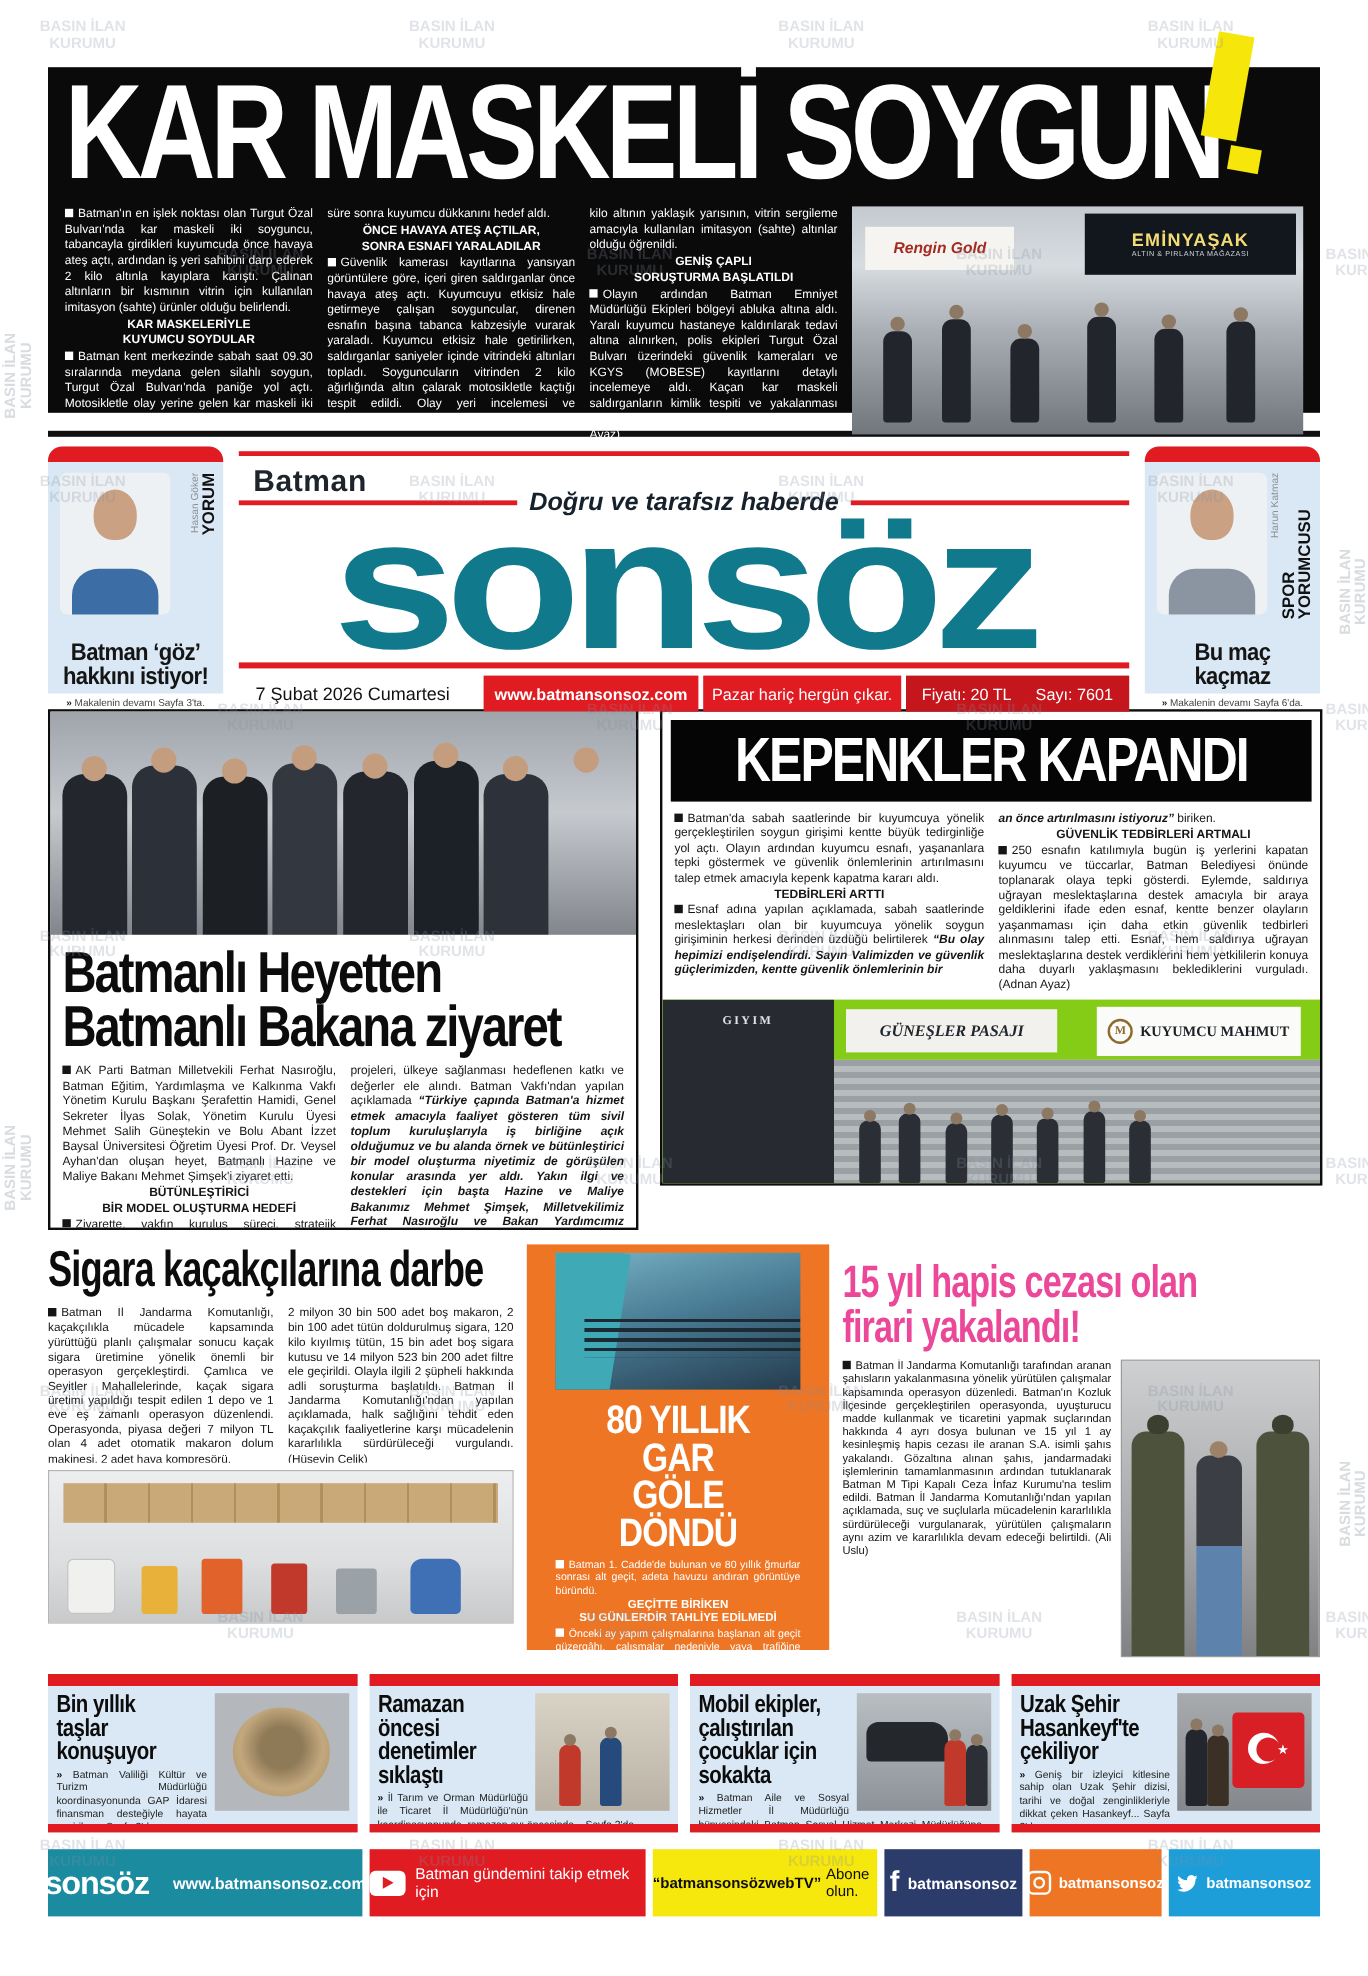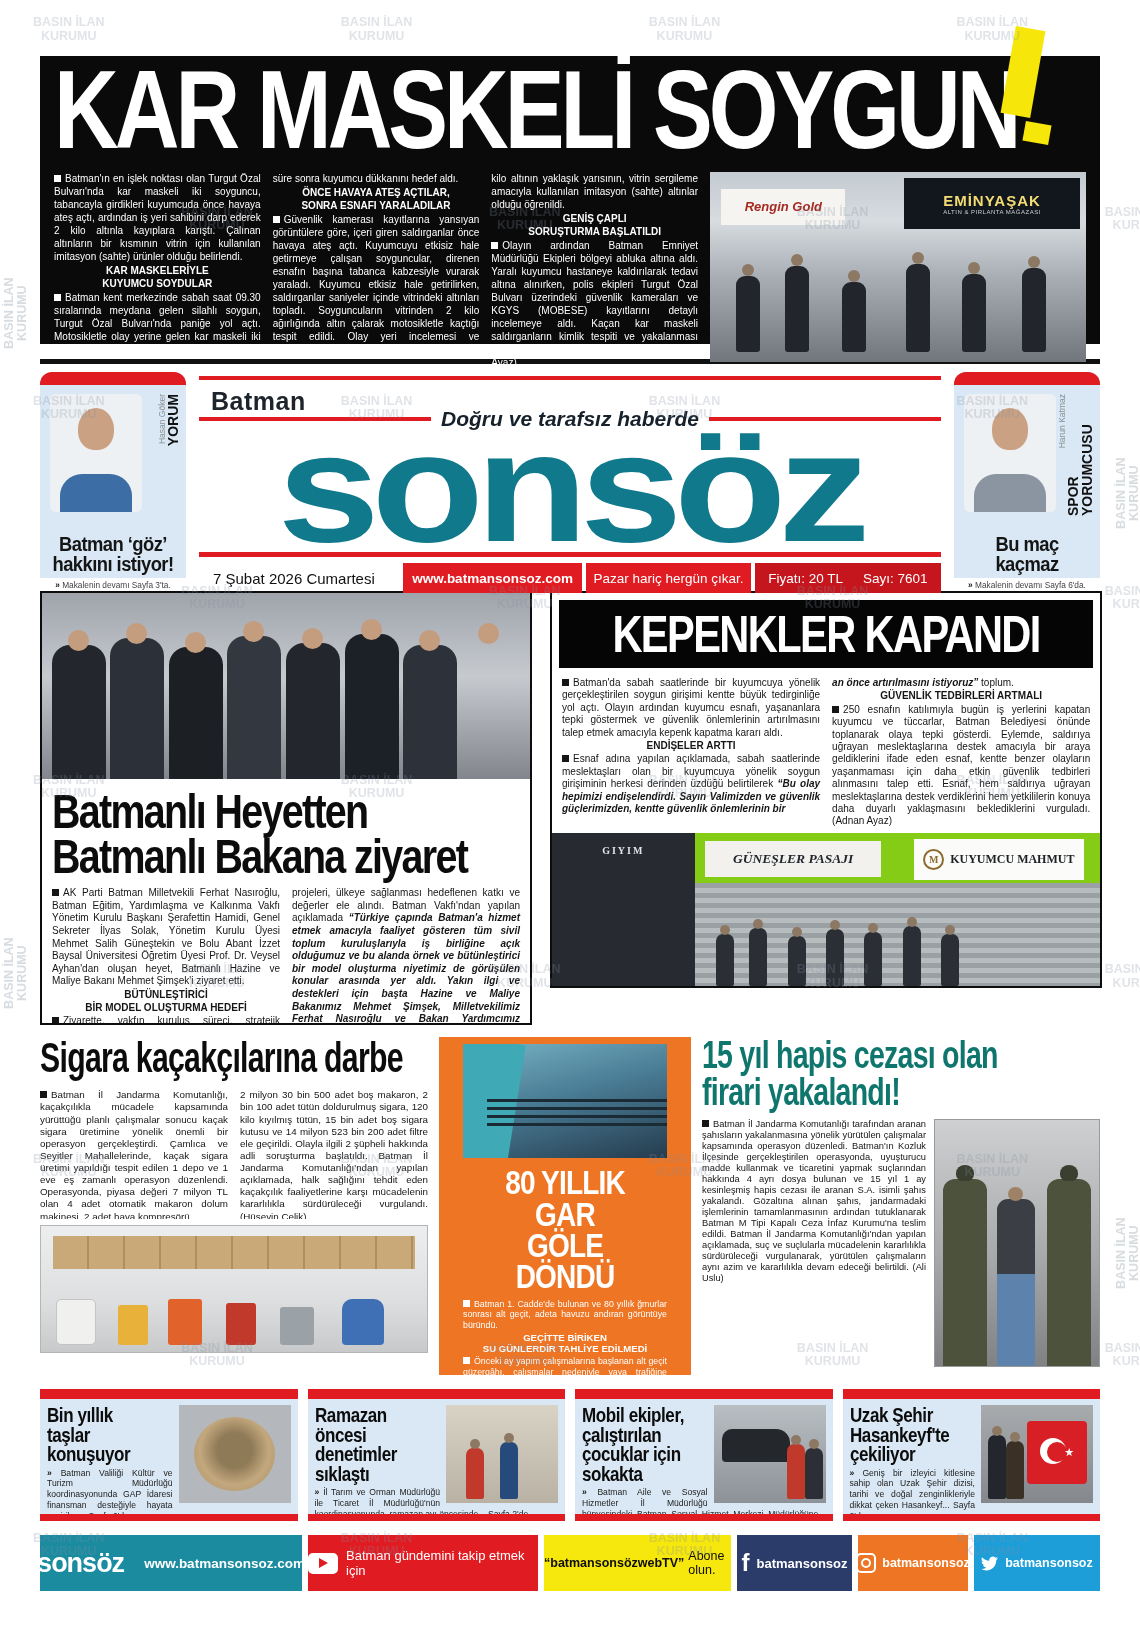--- a/index.html
+++ b/index.html
@@ -106,21 +106,21 @@
   .gar-box{width:252px;flex:none;background:#ee7523;box-sizing:border-box;padding:7px 24px;height:338px;}
   .photo-gar{height:114px;position:relative;overflow:hidden;background:linear-gradient(165deg,#7ab4c6 0%,#4a7d96 45%,#253c4e 100%);}
   .twall{position:absolute;left:-10%;top:-5%;width:36%;height:115%;background:#3fa9b6;transform:rotate(9deg);}
   .rail{position:absolute;left:12%;right:0;top:46%;height:30%;background:repeating-linear-gradient(0deg,transparent 0 5px,#1b2b36 5px 8px);}
   .gar-headline{margin-top:9px;text-align:center;color:#fff;font-weight:bold;font-size:33px;line-height:.95;letter-spacing:-1px;}
   .gar-headline span{display:block;transform:scaleX(.85);}
   .gar-body{margin-top:6px;color:#fff;font-size:8.8px;line-height:1.22;text-align:justify;}
   .gar-body .sub{font-size:9.6px;}
 
   .firari-box{flex:1;}
-  .firari-headline{font-weight:bold;font-size:38px;line-height:.96;letter-spacing:-1px;color:#0f766e;}
+  .firari-headline{font-weight:bold;font-size:38px;line-height:.96;letter-spacing:-1px;color:#ec4899;margin-top:14px;}
   .firari-headline span{display:block;transform:scaleX(.75);transform-origin:left top;white-space:nowrap;}
   .firari-row{display:flex;gap:8px;margin-top:9px;}
   .firari-text{flex:1;font-size:9.3px;line-height:1.18;text-align:justify;height:246px;overflow:hidden;}
   .photo-firari{width:164px;flex:none;height:246px;position:relative;overflow:hidden;border:1px solid #9a9a9a;
         background:linear-gradient(180deg,#cfd0d2 0%,#a7a9ab 55%,#7f8183 100%);}
   .soldier{position:absolute;bottom:0;width:44px;height:76%;background:#4c523c;border-radius:12px 12px 0 0;}
   .soldier::before{content:"";position:absolute;top:-14px;left:13px;width:18px;height:16px;border-radius:50% 50% 40% 40%;background:#3a3f30;}
   .detainee{position:absolute;bottom:0;left:62px;width:38px;height:68%;border-radius:11px 11px 0 0;
         background:linear-gradient(180deg,#3b3e44 0 45%,#5d83ad 45% 100%);}
   .detainee::before{content:"";position:absolute;top:-12px;left:11px;width:15px;height:14px;border-radius:50%;background:#9d8268;}
@@ -301,25 +301,25 @@
         </div>
       </article>
 
       <article class="kepenk-box">
         <div class="kepenk-head">
           <span>KEPENKLER KAPANDI</span>
         </div>
         <div class="kepenk-body">
           <div class="hcol">
             <div class="para"><span class="sq"></span><span>Batman'da sabah saatlerinde bir kuyumcuya yönelik gerçekleştirilen soygun girişimi kentte büyük tedirginliğe yol açtı. Olayın ardından kuyumcu esnafı, yaşananlara tepki göstermek ve güvenlik önlemlerinin artırılmasını talep etmek amacıyla kepenk kapatma kararı aldı.</span></div>
-            <div class="sub">ENDİŞELER ARTTI</div>
+            <div class="sub">TEDBİRLERİ ARTTI</div>
             <div class="para"><span class="sq"></span><span>Esnaf adına yapılan açıklamada, sabah saatlerinde meslektaşları olan bir kuyumcuya yönelik soygun girişiminin herkesi derinden üzdüğü belirtilerek</span> <span class="quote">“Bu olay hepimizi endişelendirdi. Sayın Valimizden ve güvenlik güçlerimizden, kentte güvenlik önlemlerinin bir</span></div>
           </div>
           <div class="hcol">
-            <div class="para"><span class="quote">an önce artırılmasını istiyoruz”</span> <span>toplum.</span></div>
+            <div class="para"><span class="quote">an önce artırılmasını istiyoruz”</span> <span>biriken.</span></div>
             <div class="sub">GÜVENLİK TEDBİRLERİ ARTMALI</div>
             <div class="para"><span class="sq"></span><span>250 esnafın katılımıyla bugün iş yerlerini kapatan kuyumcu ve tüccarlar, Batman Belediyesi önünde toplanarak olaya tepki gösterdi. Eylemde, saldırıya uğrayan meslektaşlarına destek amacıyla bir araya geldiklerini ifade eden esnaf, kentte benzer olayların yaşanmaması için daha etkin güvenlik tedbirleri alınmasını talep etti. Esnaf, hem saldırıya uğrayan meslektaşlarına destek verdiklerini hem yetkililerin konuya daha duyarlı yaklaşmasını beklediklerini vurguladı. (Adnan Ayaz)</span></div>
           </div>
         </div>
         <div class="photo-shops">
           <div class="shop-left">GIYIM</div>
           <div class="shutters"></div>
           <div class="sign-gunesler">GÜNEŞLER PASAJI</div>
           <div class="sign-mahmut">
             <span class="mlogo">M</span>

